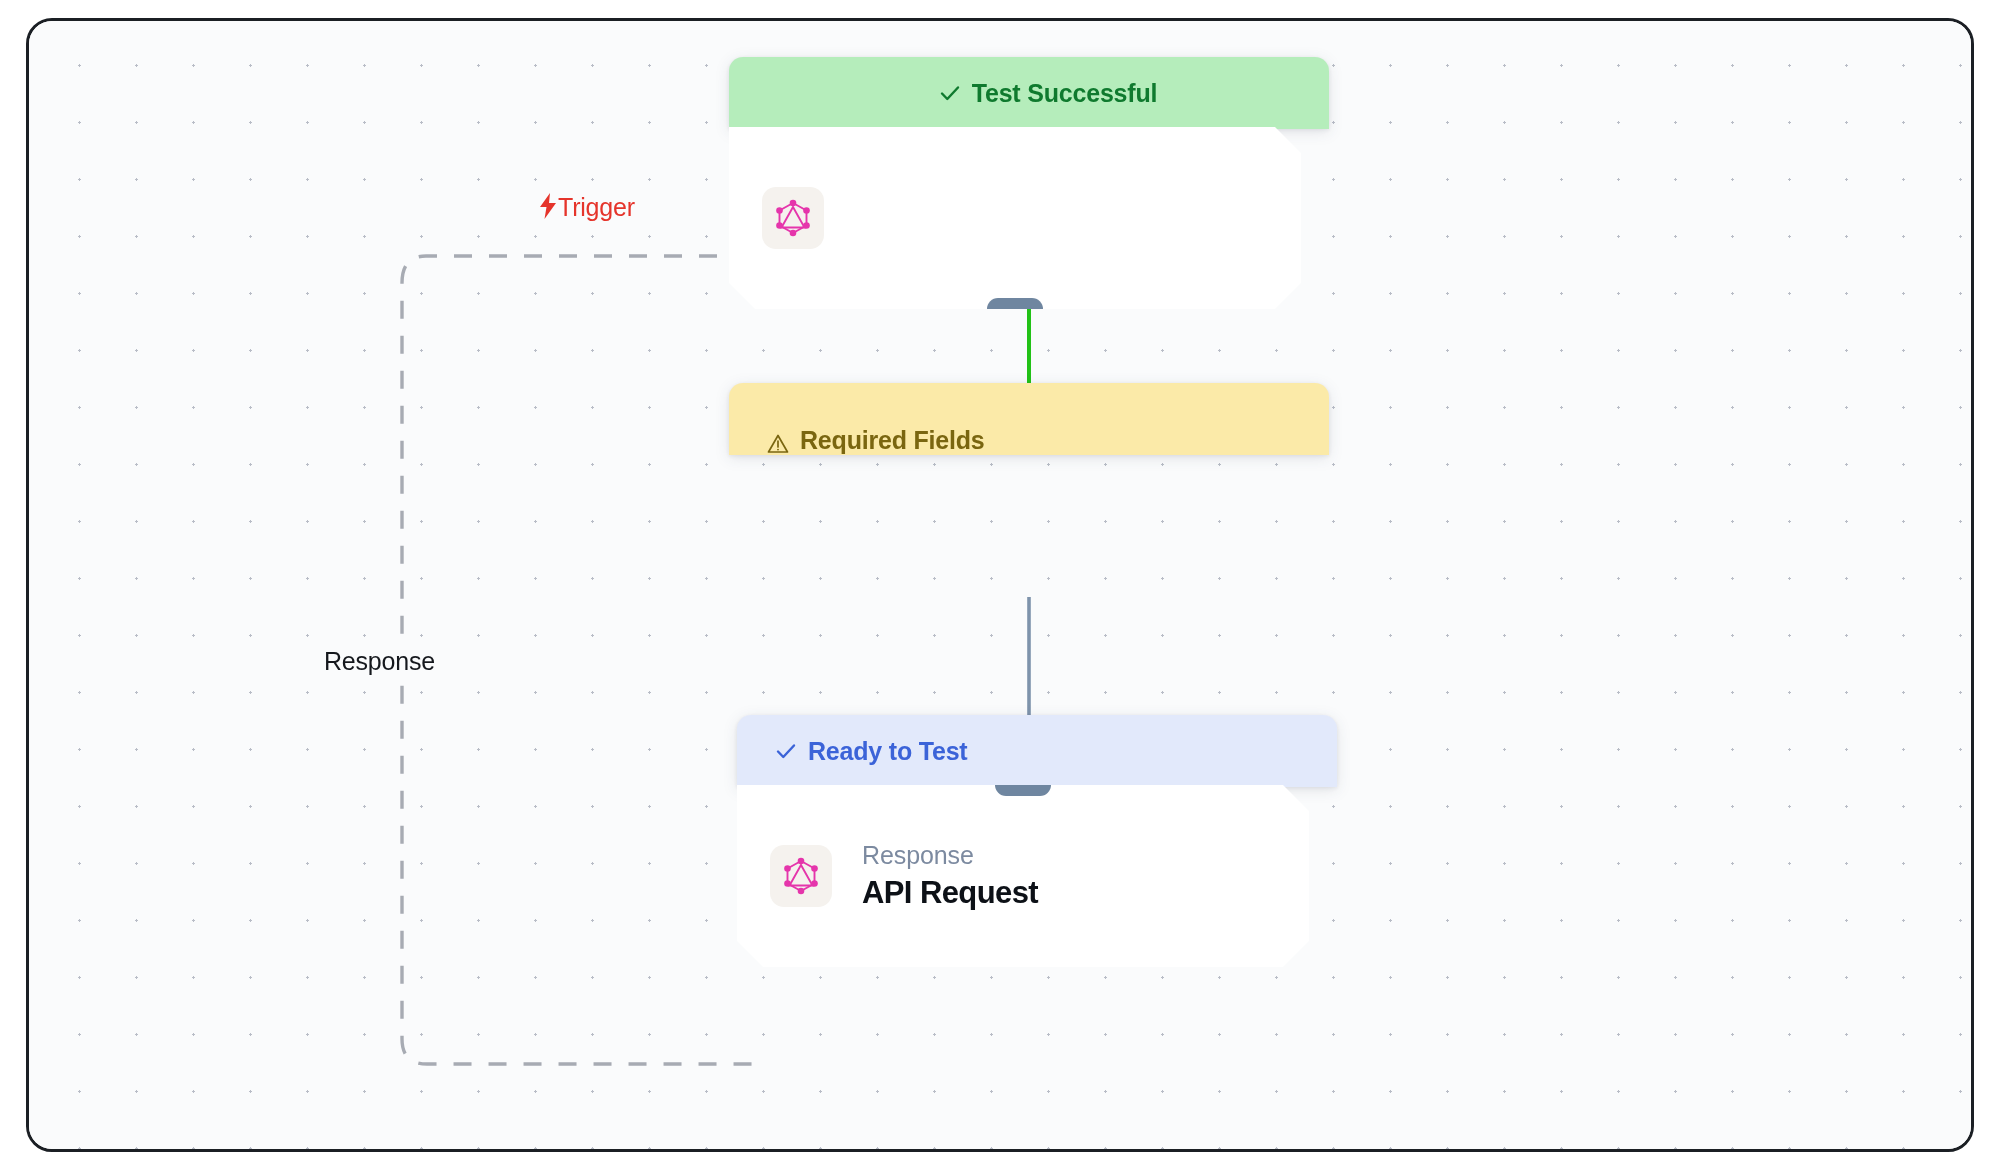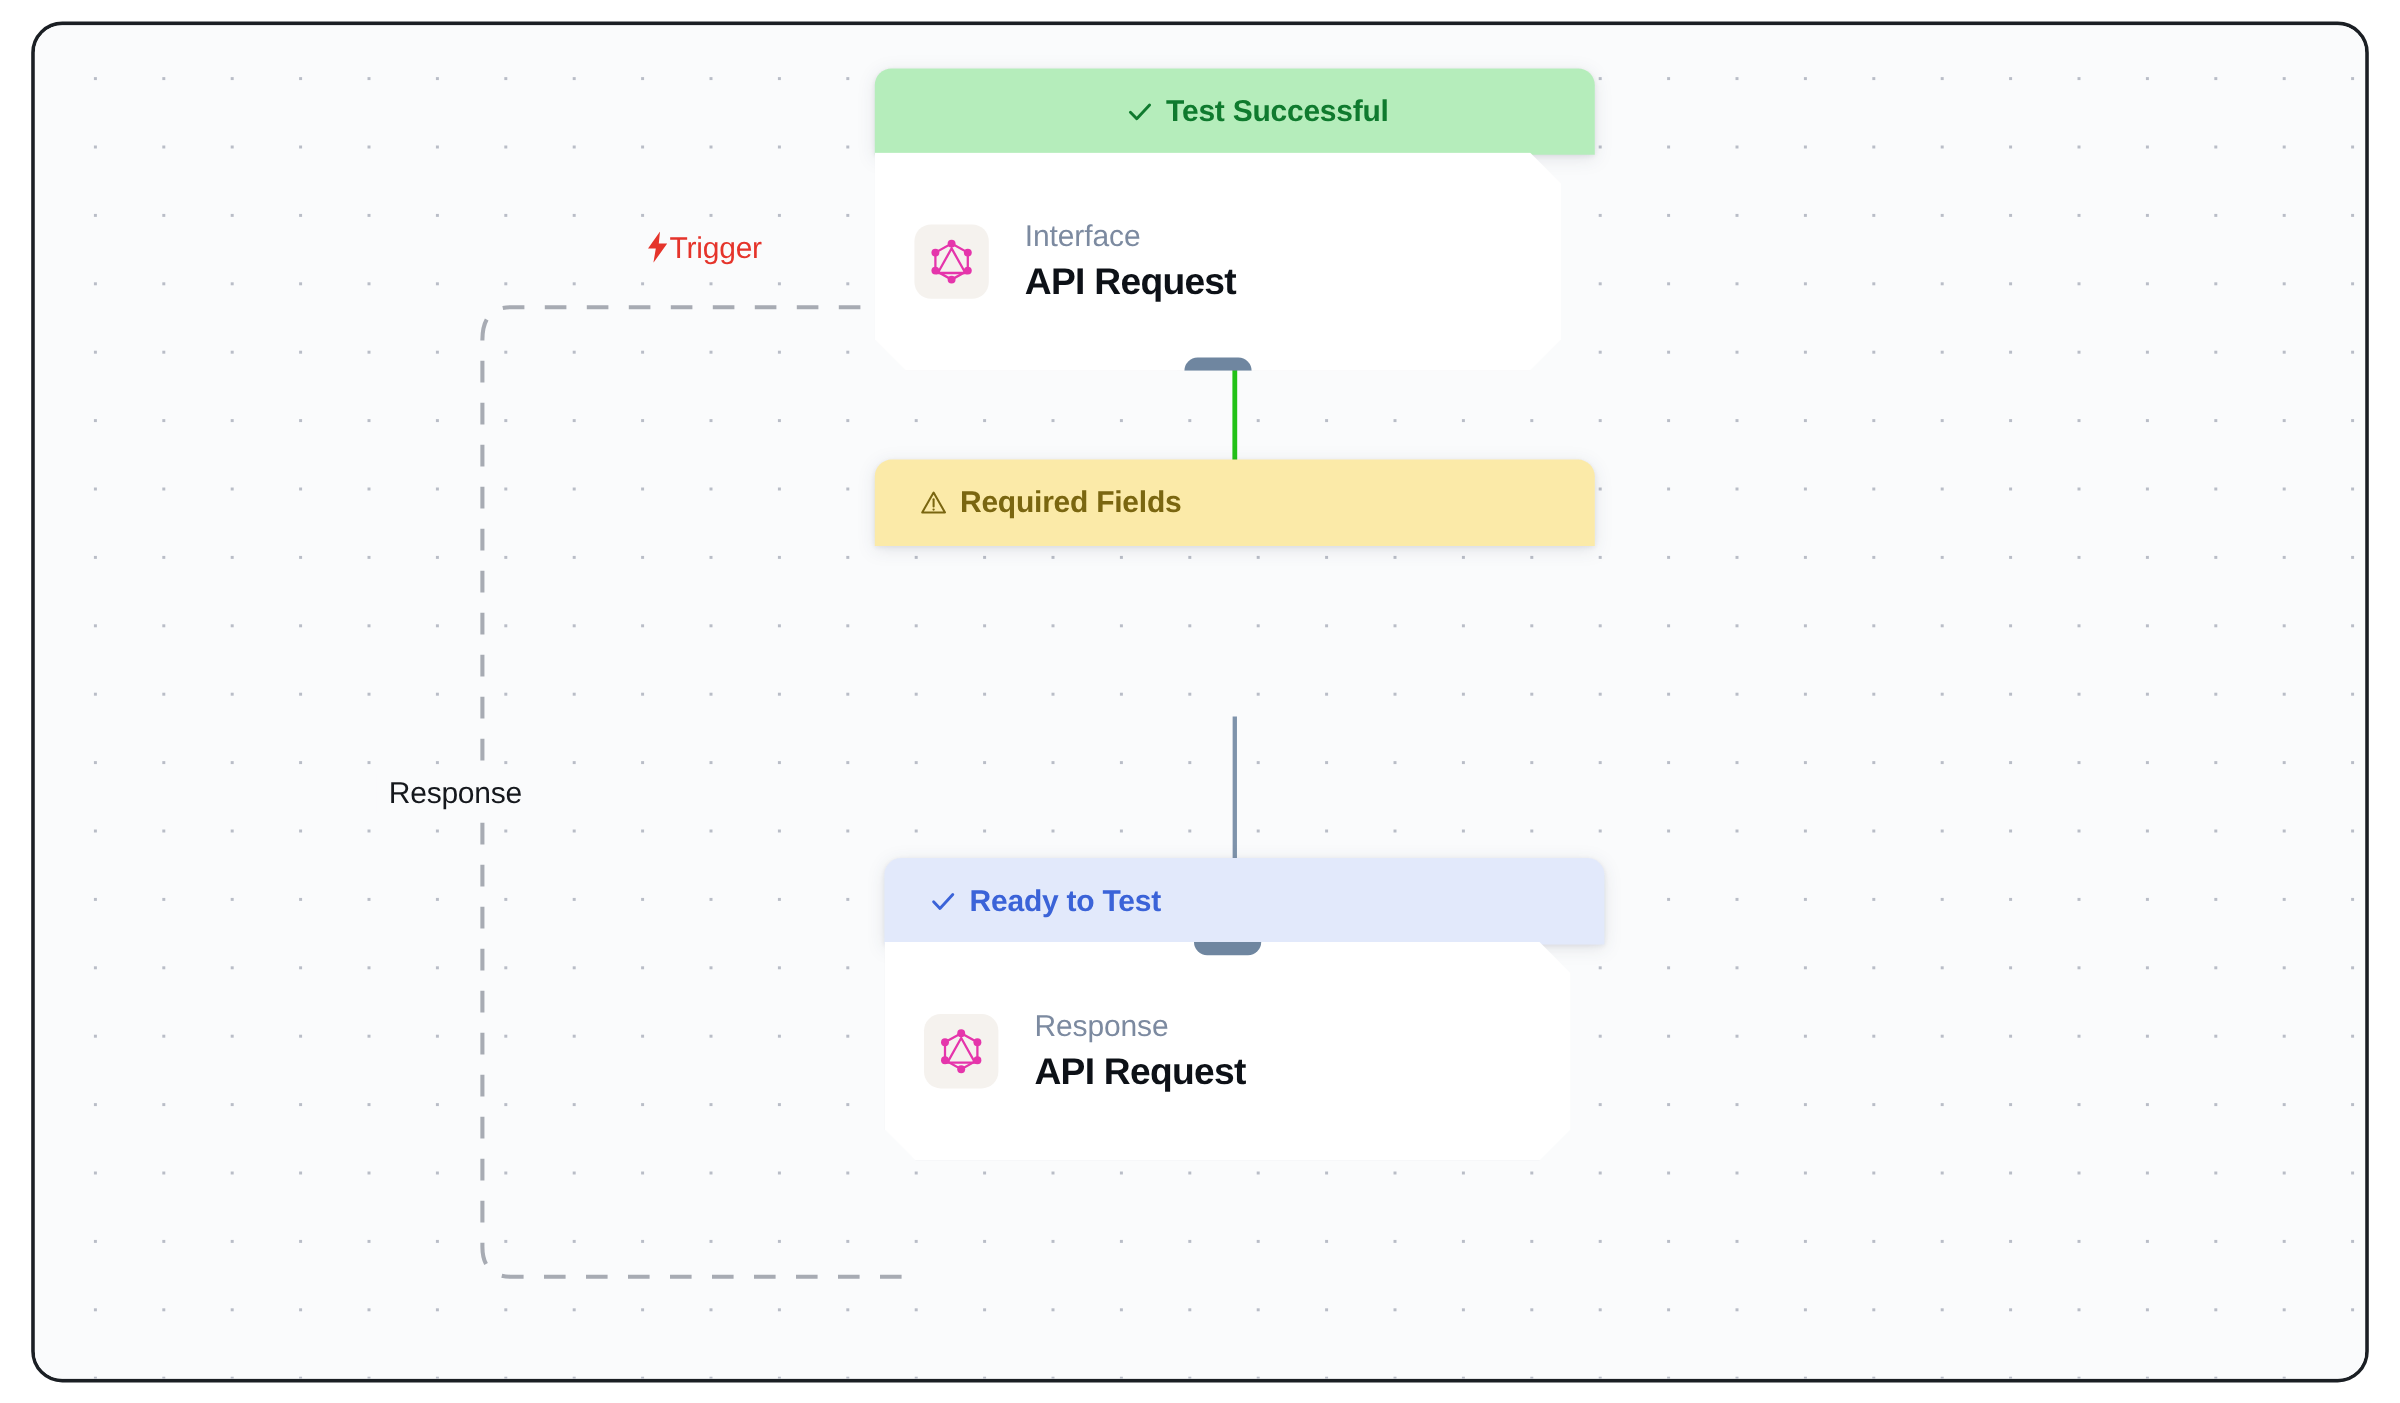--- a/index.html
+++ b/index.html
@@ -227,31 +227,27 @@
             <g fill="#e535ab">
               <circle cx="20" cy="5" r="3.3"></circle>
               <circle cx="33.5" cy="12.5" r="3.3"></circle>
               <circle cx="33.5" cy="27.5" r="3.3"></circle>
               <circle cx="20" cy="35" r="3.3"></circle>
               <circle cx="6.5" cy="27.5" r="3.3"></circle>
               <circle cx="6.5" cy="12.5" r="3.3"></circle>
             </g>
           </svg>
         </div>
-        <div class="node-text">
-          <div class="node-kind">Interface</div>
-          <div class="node-title">API Request</div>
-        </div>
         <div class="port bottom"></div>
       </div>
     </div>
 
     <div class="node" style="left:700px; top:362px;">
 
-      <div class="node-header node-shadow" style="background:#fbeaa8; color:#7a6610;">
+      <div class="node-header node-shadow" style="background:#fbeaa8; color:#7a6610;align-items:flex-end;">
         <span class="hdr-ico">
           <svg width="22" height="22" viewBox="0 0 22 22">
             <path d="M11 2.5 L20.5 19 L1.5 19 Z" fill="none" stroke="#7a6610" stroke-width="1.7" stroke-linejoin="round"></path>
             <line x1="11" y1="8" x2="11" y2="14" stroke="#7a6610" stroke-width="1.7" stroke-linecap="round"></line>
             <circle cx="11" cy="16.6" r="0.95" fill="#7a6610"></circle>
           </svg>
         </span>
         <span>Required Fields</span>
       </div>
 

